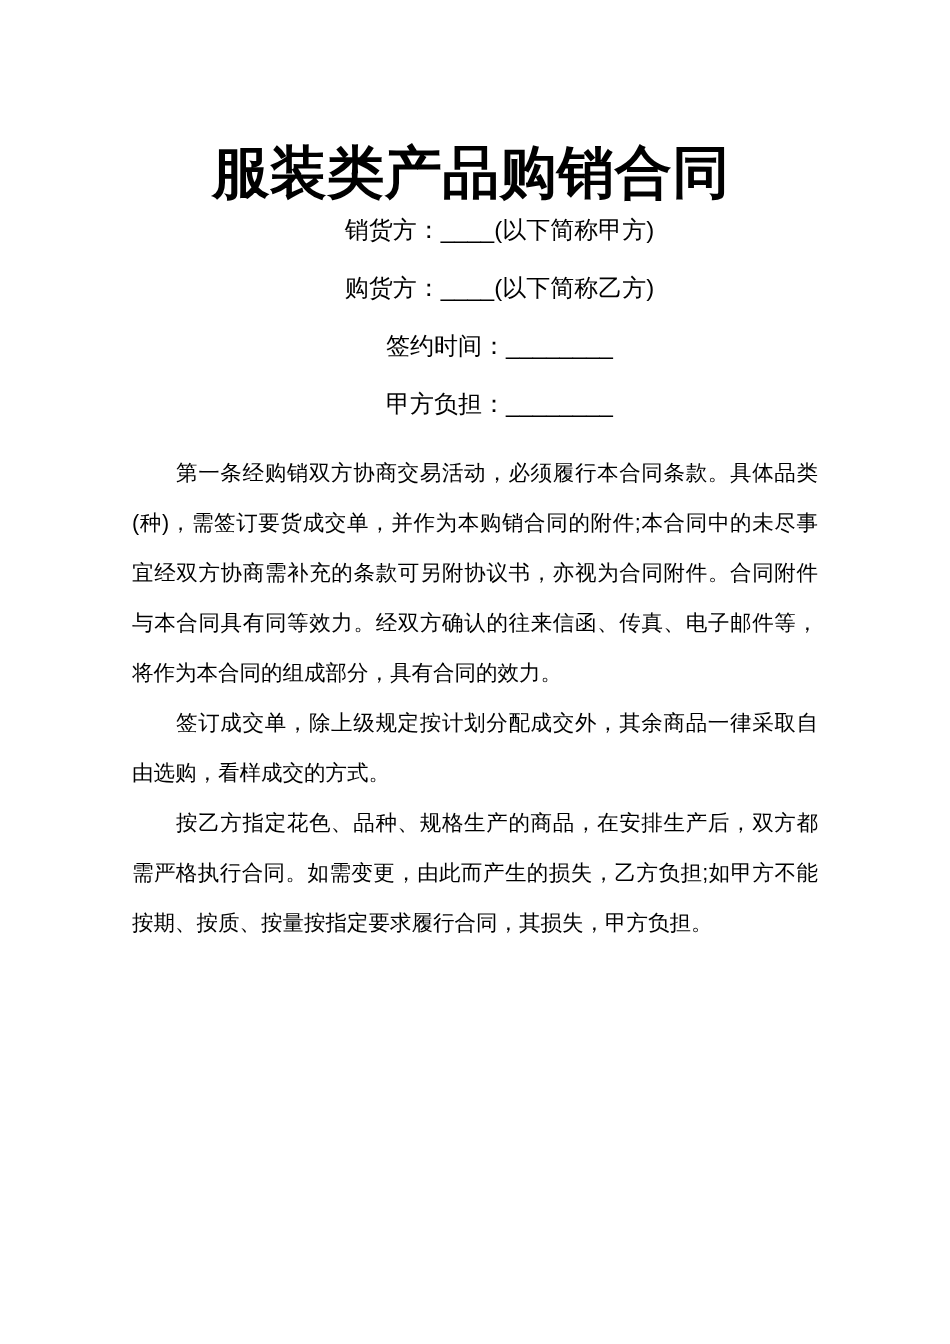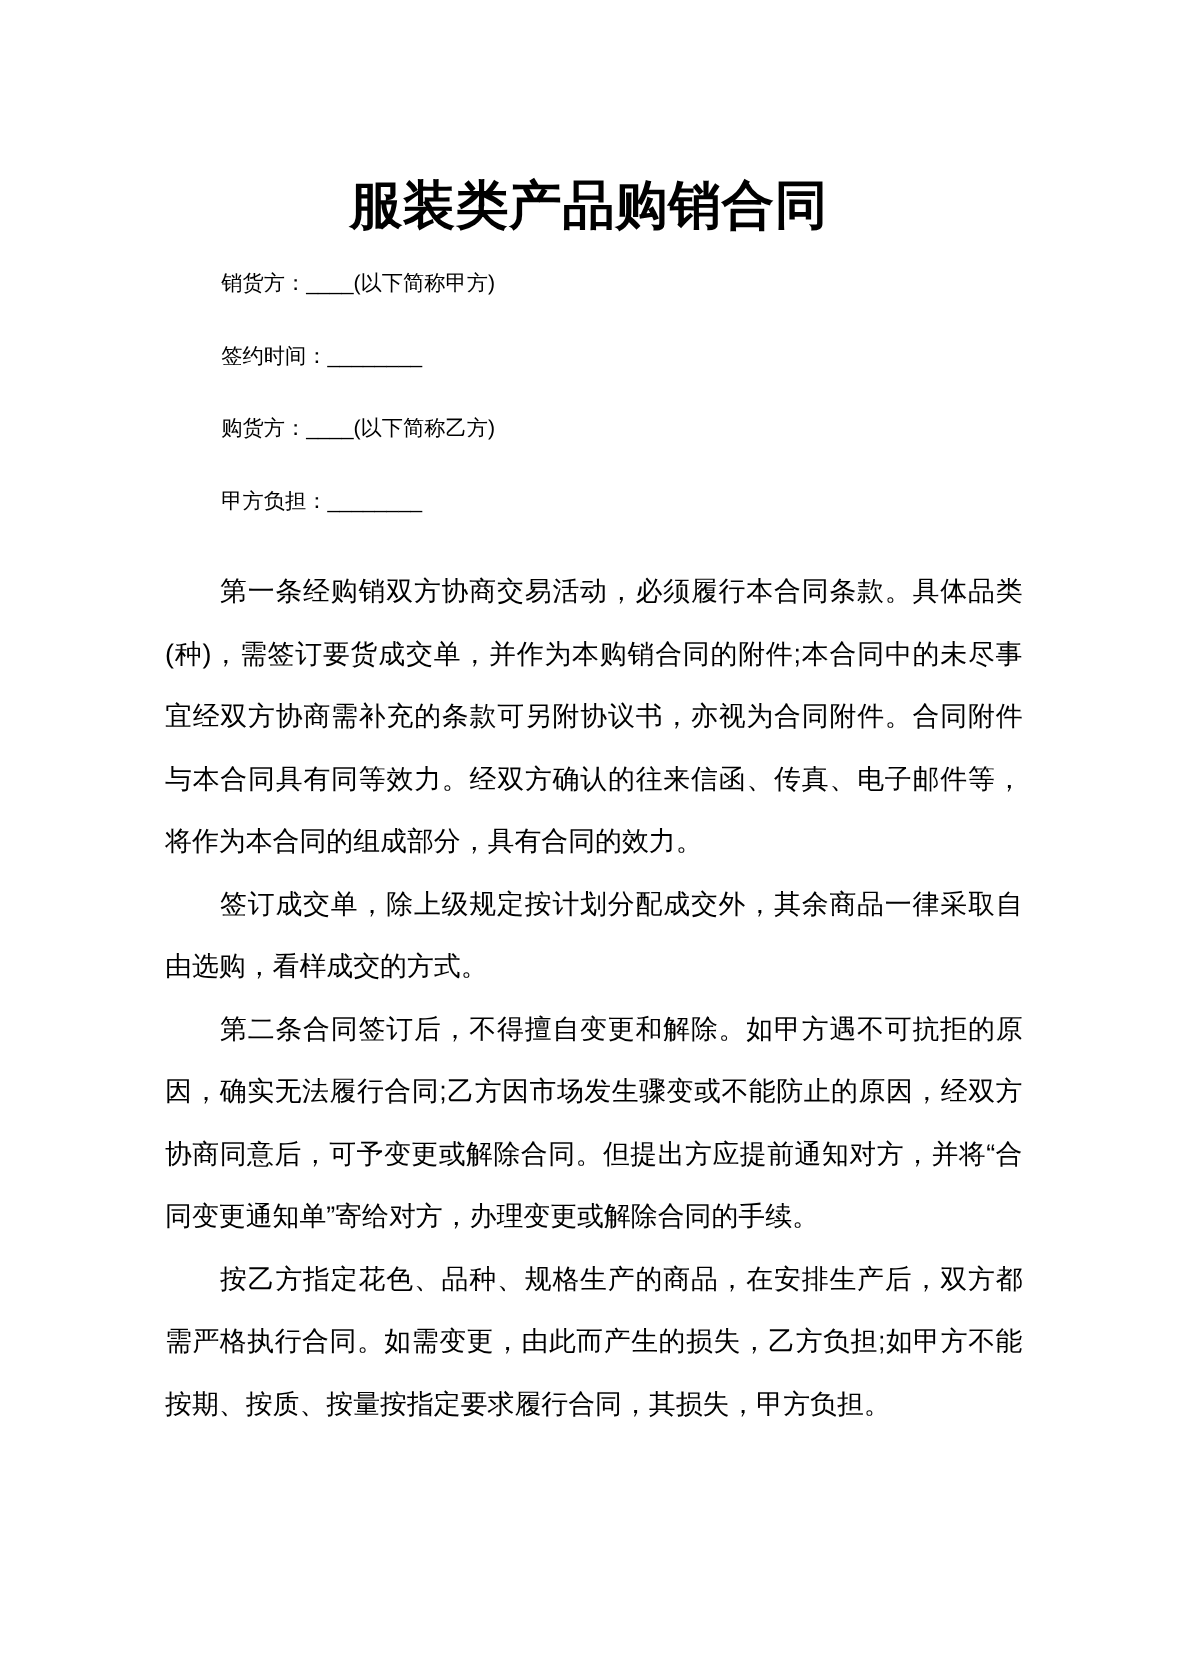--- a/index.html
+++ b/index.html
@@ -16,39 +16,40 @@
     font-family: "Liberation Sans", "DejaVu Sans", sans-serif;
     color: #000000;
     overflow: hidden;
   }
   .doc-title {
     position: absolute;
     top: 140px;
     left: 0;
     width: 942px;
     text-align: center;
-    font-size: 42px;
+    font-size: 57px;
     font-weight: bold;
     letter-spacing: 0.5px;
     line-height: 1.15;
     color: #000000;
   }
   .header-block {
     position: absolute;
     top: 218px;
     left: 132px;
     width: 690px;
   }
   .header-line {
-    font-size: 17px;
+    font-size: 24px;
     line-height: 1;
     height: 58px;
     padding-left: 45px;
     white-space: pre;
     color: #000000;
+    text-align: center;
   }
   .body-block {
     position: absolute;
     top: 448px;
     left: 132px;
     width: 688px;
   }
   .para {
     font-size: 21.5px;
     line-height: 50px;
@@ -62,25 +63,24 @@
 </style>
 </head>
 <body>
 
 <div class="page">
 
   <div class="doc-title">服装类产品购销合同</div>
 
   <div class="header-block">
     <div class="header-line">销货方：____(以下简称甲方)</div>
+    <div class="header-line">购货方：____(以下简称乙方)</div>
     <div class="header-line">签约时间：________</div>
-    <div class="header-line">购货方：____(以下简称乙方)</div>
     <div class="header-line">甲方负担：________</div>
   </div>
 
   <div class="body-block">
     <p class="para">第一条经购销双方协商交易活动，必须履行本合同条款。具体品类(种)，需签订要货成交单，并作为本购销合同的附件;本合同中的未尽事宜经双方协商需补充的条款可另附协议书，亦视为合同附件。合同附件与本合同具有同等效力。经双方确认的往来信函、传真、电子邮件等，将作为本合同的组成部分，具有合同的效力。</p>
     <p class="para">签订成交单，除上级规定按计划分配成交外，其余商品一律采取自由选购，看样成交的方式。</p>
-    <p class="para">第二条合同签订后，不得擅自变更和解除。如甲方遇不可抗拒的原因，确实无法履行合同;乙方因市场发生骤变或不能防止的原因，经双方协商同意后，可予变更或解除合同。但提出方应提前通知对方，并将“合同变更通知单”寄给对方，办理变更或解除合同的手续。</p>
     <p class="para">按乙方指定花色、品种、规格生产的商品，在安排生产后，双方都需严格执行合同。如需变更，由此而产生的损失，乙方负担;如甲方不能按期、按质、按量按指定要求履行合同，其损失，甲方负担。</p>
   </div>
 
 </div>
 
 </body></html>

